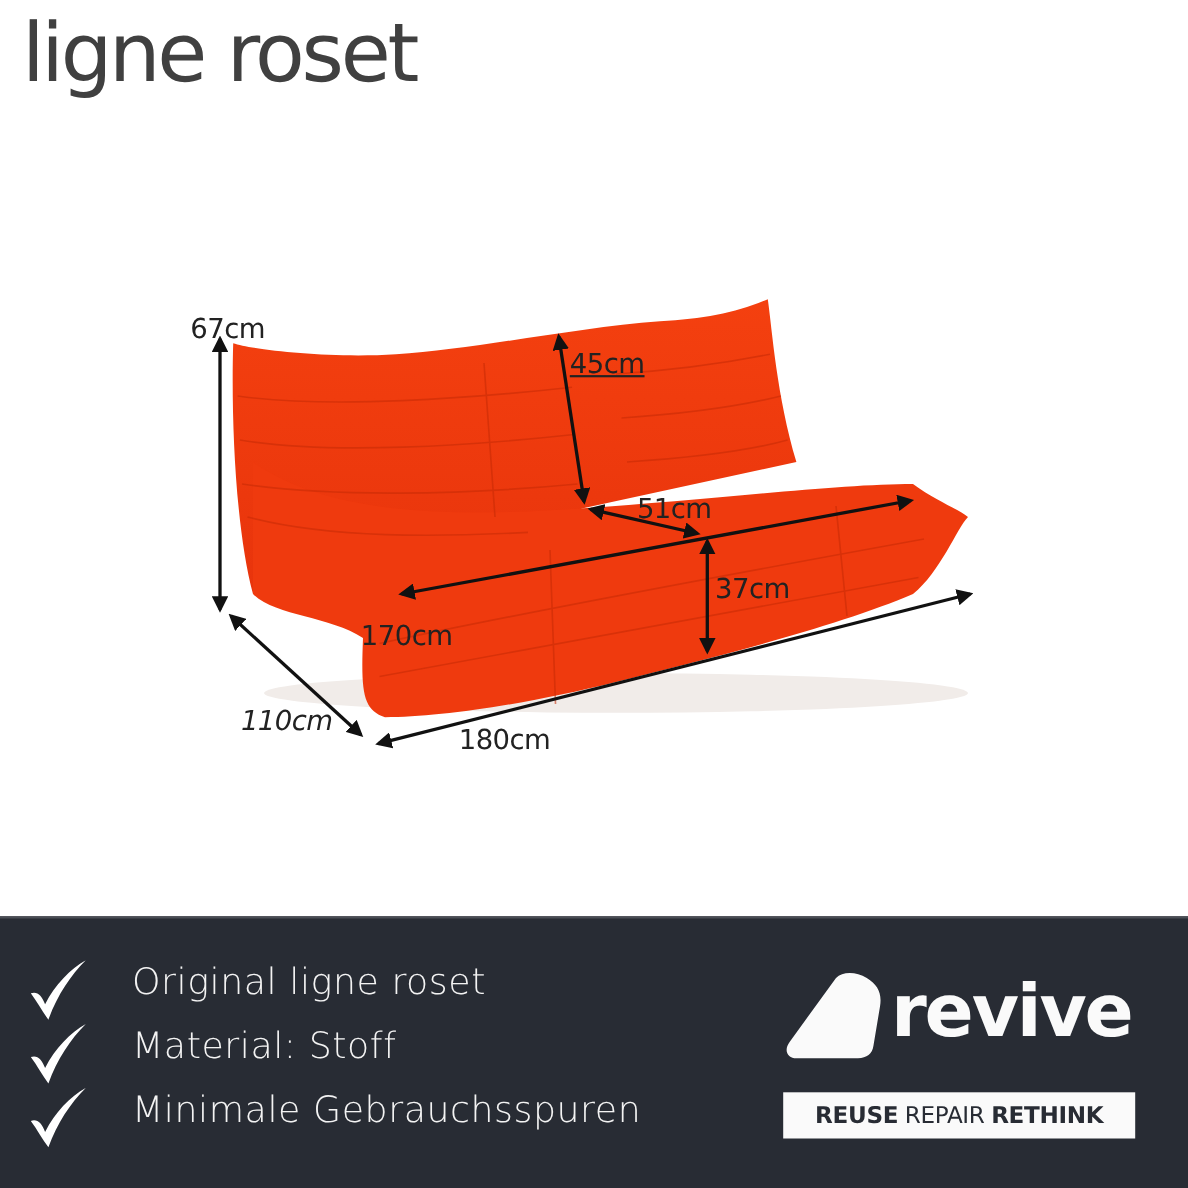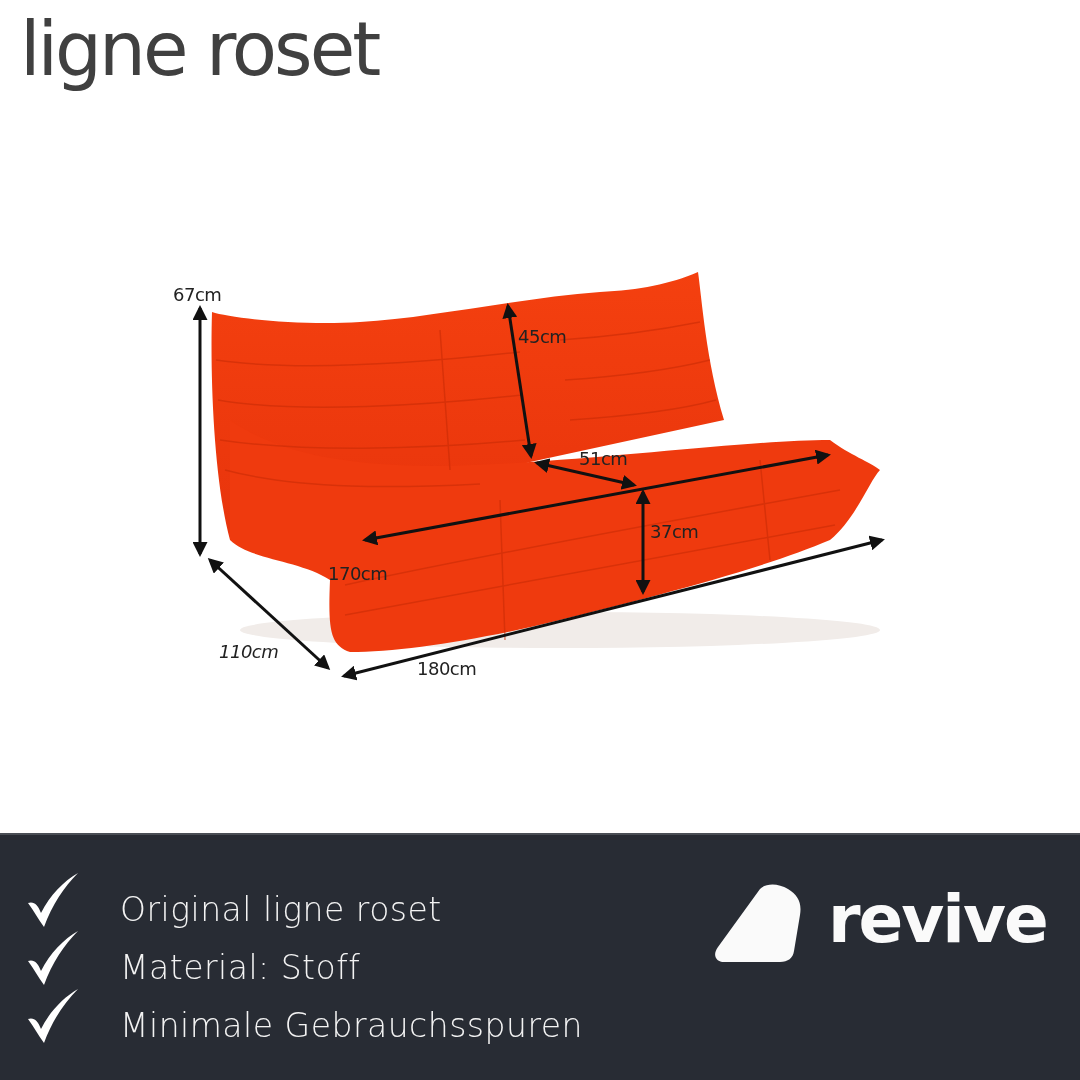--- a/index.html
+++ b/index.html
@@ -1,26 +1,26 @@
 <!DOCTYPE html>
 <html><head>
 <meta charset="utf-8">
 <style>
   html, body { margin:0; padding:0; }
   body { width:1080px; height:1080px; position:relative; background:#ffffff; overflow:hidden; font-family:"Liberation Sans", sans-serif; }
   .brand-logo { position:absolute; left:20px; top:12px; font-family:"DejaVu Sans", sans-serif; font-size:74px; letter-spacing:-3px; color:#404040; line-height:1; font-weight:400; }
   .product-stage { position:absolute; left:0; top:120px; width:1080px; height:713px; }
   .product-stage svg { position:absolute; left:0; top:0; }
-  .dim-label { position:absolute; font-family:"DejaVu Sans", sans-serif; font-size:18px; color:#222; letter-spacing:-0.5px; }
+  .dim-label { position:absolute; font-family:"DejaVu Sans", sans-serif; font-size:25px; color:#222; letter-spacing:-0.5px; }
   .footer { position:absolute; left:0; top:833px; width:1080px; height:247px; background:#282c34; border-top:2px solid #4a4e55; box-sizing:border-box; }
-  .feature { position:absolute; left:24px; height:56px; display:flex; align-items:flex-end; }
+  .feature { position:absolute; left:24px; height:56px; display:flex; align-items:flex-start; }
   .check { width:58px; height:56px; }
   .feature-text { margin-left:38px; color:#f3f3f3; font-family:"DejaVu Sans", sans-serif; font-size:33px; font-weight:300; letter-spacing:0.5px; }
   .revive-logo { position:absolute; left:714px; top:48px; display:flex; align-items:center; }
-  .revive-word { color:#fafafa; font-family:"DejaVu Sans", sans-serif; font-weight:bold; font-size:66px; letter-spacing:-2px; margin-left:26px; margin-top:-8px; }
+  .revive-word { color:#fafafa; font-family:"DejaVu Sans", sans-serif; font-weight:bold; font-size:66px; letter-spacing:-2px; margin-left:8px; margin-top:-8px; }
   .slogan { position:absolute; left:712px; top:158px; width:320px; height:42px; background:#fafafa; display:flex; align-items:center; justify-content:center; font-family:"DejaVu Sans", sans-serif; font-size:21px; color:#282c34; letter-spacing:-0.3px; }
   .slogan b { font-weight:bold; }
   .slogan span.light { font-weight:normal; margin:0 6px; }
 </style>
 </head>
 <body>
 
 <div class="brand-logo">ligne roset</div>
 
 <div class="product-stage">
@@ -60,21 +60,21 @@
       <line x1="200" y1="308" x2="200" y2="554" marker-start="url(#ah)" marker-end="url(#ah)"></line>
       <line x1="508" y1="306" x2="531" y2="456" marker-start="url(#ah)" marker-end="url(#ah)"></line>
       <line x1="537" y1="463" x2="634" y2="485" marker-start="url(#ah)" marker-end="url(#ah)"></line>
       <line x1="643" y1="492" x2="643" y2="592" marker-start="url(#ah)" marker-end="url(#ah)"></line>
       <line x1="365" y1="540" x2="828" y2="455" marker-start="url(#ah)" marker-end="url(#ah)"></line>
       <line x1="210" y1="560" x2="328" y2="668" marker-start="url(#ah)" marker-end="url(#ah)"></line>
       <line x1="344" y1="676" x2="882" y2="540" marker-start="url(#ah)" marker-end="url(#ah)"></line>
     </g>
   </svg>
   <span class="dim-label" style="left:173px;top:164px;">67cm</span>
-  <span class="dim-label" style="left:518px;top:206px;">45cm</span>
+  <span class="dim-label" style="left:518px;top:196px;text-decoration:underline;">45cm</span>
   <span class="dim-label" style="left:579px;top:328px;text-align:center;">51cm</span>
   <span class="dim-label" style="left:650px;top:391px;margin-top:10px;">37cm</span>
   <span class="dim-label" style="left:328px;top:423px;margin-top:20px;">170cm</span>
   <span class="dim-label" style="left:219px;top:521px;font-style:italic;">110cm</span>
   <span class="dim-label" style="left:417px;top:538px;">180cm</span>
 </div>
 
 <div class="footer">
   <div class="feature" style="top:38px;">
     <svg class="check" viewBox="0 0 58 56">
@@ -94,13 +94,18 @@
       </svg>
     <span class="feature-text">Minimale Gebrauchsspuren</span>
   </div>
 
   <div class="revive-logo">
     <svg width="88" height="80" viewBox="0 0 88 80">
       <path d="M46,6 C52,0 64,0 74,6 C84,12 88,20 86,32 L80,68 C79,75 74,79 66,79 L10,79 C2,79 -2,72 4,64 Z" fill="#fafafa"></path>
     </svg>
     <span class="revive-word">revive</span>
   </div>
+  <div class="slogan">
+    <b>REUSE</b>
+    <span class="light">REPAIR</span>
+    <b>RETHINK</b>
+  </div>
 </div>
 
 </body></html>

